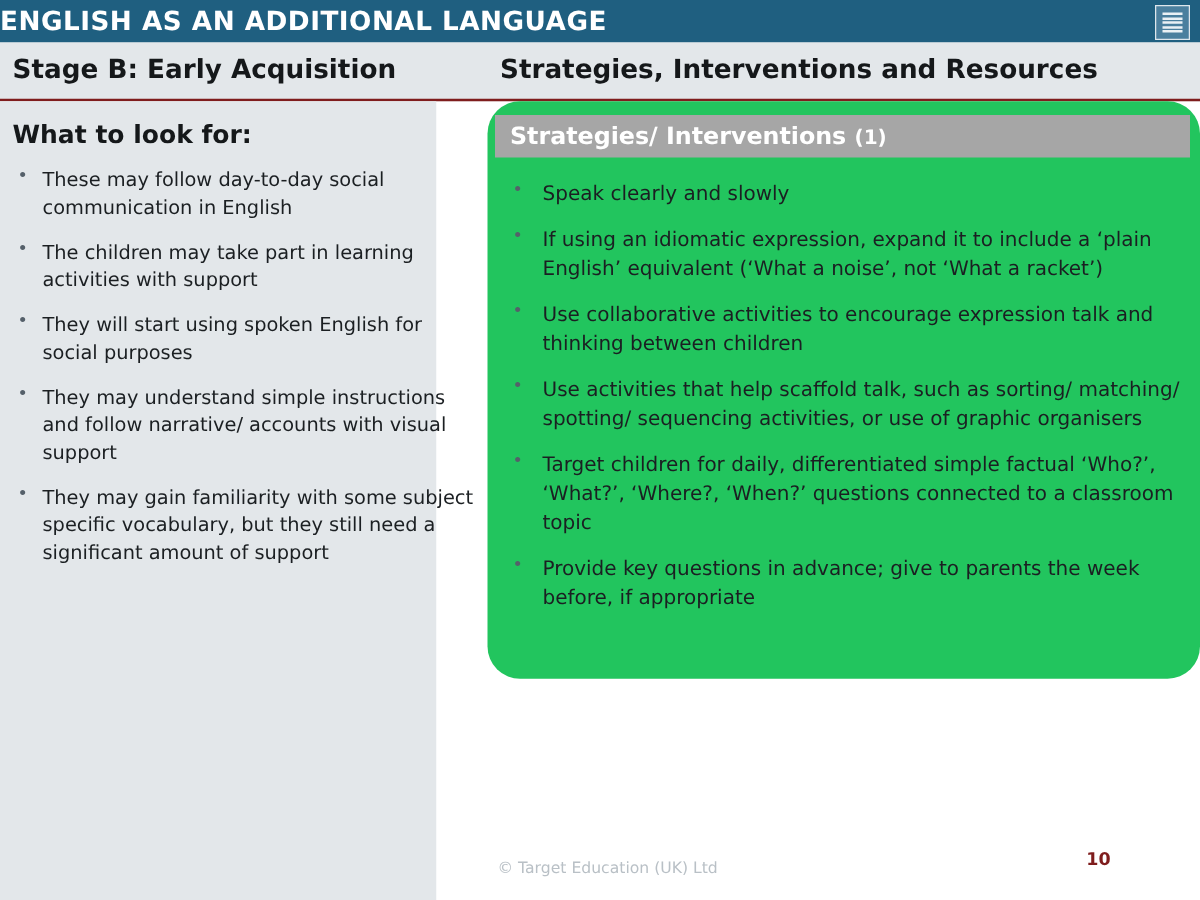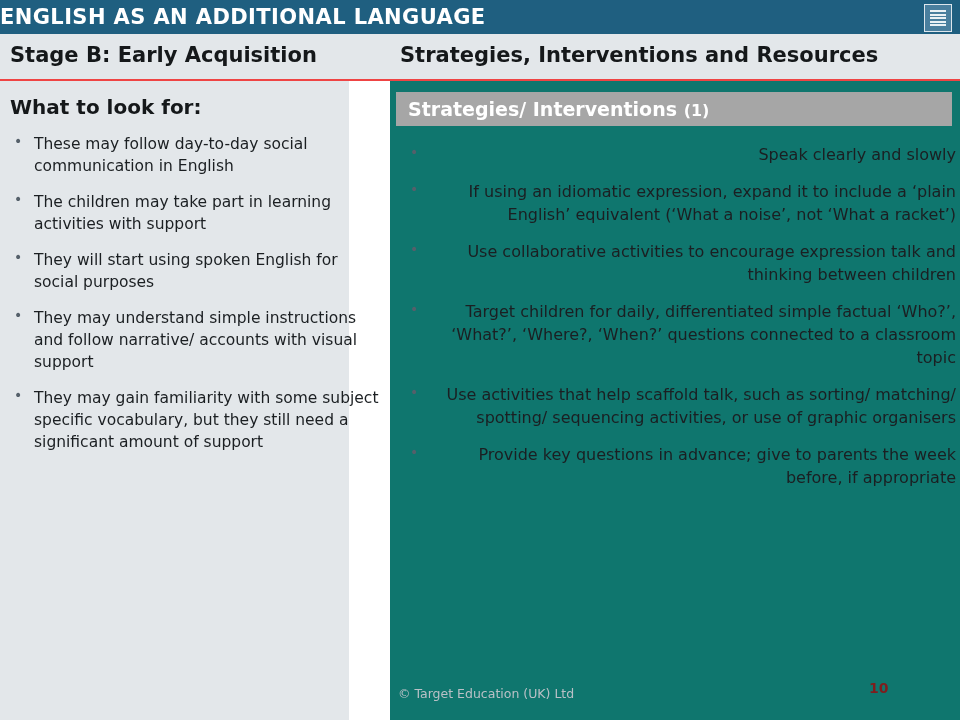--- a/index.html
+++ b/index.html
@@ -67,21 +67,21 @@
   }
 
   
   .titles-row {
     position: absolute;
     left: 0;
     top: 34px;
     width: 960px;
     height: 45px;
     background: #e3e7ea;
-    border-bottom: 2px solid #ef4444;
+    border-bottom: 2px solid #7f1d1d;
   }
   .title-left {
     position: absolute;
     left: 10px;
     top: 9px;
     font-size: 21px;
     font-weight: bold;
     color: #15181a;
   }
   .title-right {
@@ -134,22 +134,23 @@
     color: #55606a;
   }
   ul.left-list { margin: 0; padding: 0; }
 
   
   .right-col {
     position: absolute;
     left: 390px;
     top: 81px;
     width: 570px;
-    height: 639px;
-    background: #0f766e;
+    height: 462px;
+    background: #22c55e;
+    border-radius: 26px;
   }
   .strategies-band {
     position: absolute;
     left: 6px;
     top: 11px;
     width: 556px;
     height: 34px;
     background: #a6a6a6;
     display: flex;
     align-items: center;
@@ -164,21 +165,20 @@
     font-size: 16px;
     font-weight: bold;
   }
   .right-list {
     position: absolute;
     left: 6px;
     top: 62px;
     width: 560px;
     margin: 0;
     padding: 0;
-    text-align: right;
   }
   .right-list li {
     position: relative;
     list-style: none;
     margin: 0 0 14px 0;
     padding-left: 38px;
     font-size: 16px;
     line-height: 1.44;
     color: #1b1f22;
   }
@@ -246,22 +246,22 @@
     <div class="strategies-band">
       <div class="band-text">
         <span>Strategies/ Interventions</span>
         <span class="num">(1)</span>
       </div>
     </div>
     <ul class="right-list">
       <li>Speak clearly and slowly</li>
       <li>If using an idiomatic expression, expand it to include a ‘plain English’ equivalent (‘What a noise’, not ‘What a racket’)</li>
       <li>Use collaborative activities to encourage expression talk and thinking between children</li>
+      <li>Use activities that help scaffold talk, such as sorting/ matching/ spotting/ sequencing activities, or use of graphic organisers</li>
       <li>Target children for daily, differentiated simple factual ‘Who?’, ‘What?’, ‘Where?, ‘When?’ questions connected to a classroom topic</li>
-      <li>Use activities that help scaffold talk, such as sorting/ matching/ spotting/ sequencing activities, or use of graphic organisers</li>
       <li>Provide key questions in advance; give to parents the week before, if appropriate</li>
     </ul>
   </div>
 
   <div class="footer-copy">© Target Education (UK) Ltd</div>
   <div class="footer-page">10</div>
 
 </div>
 
 </body></html>

